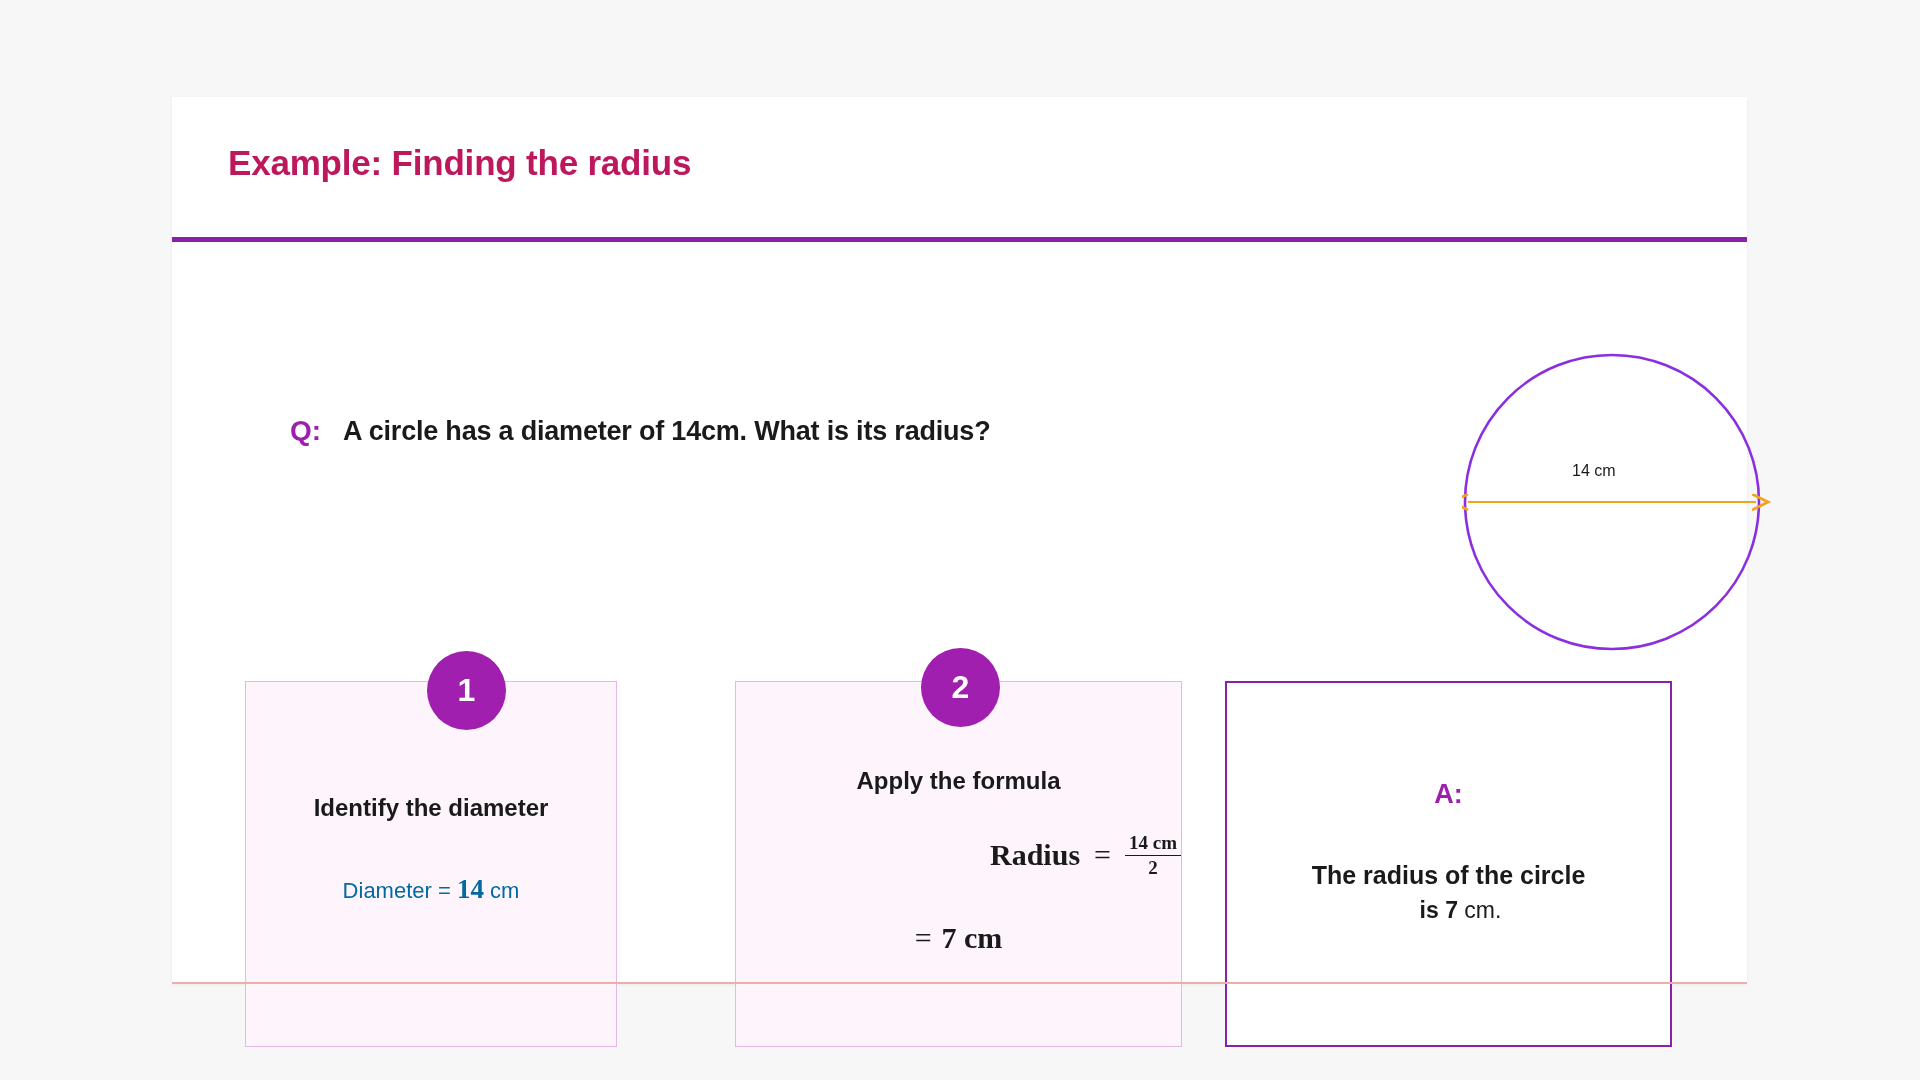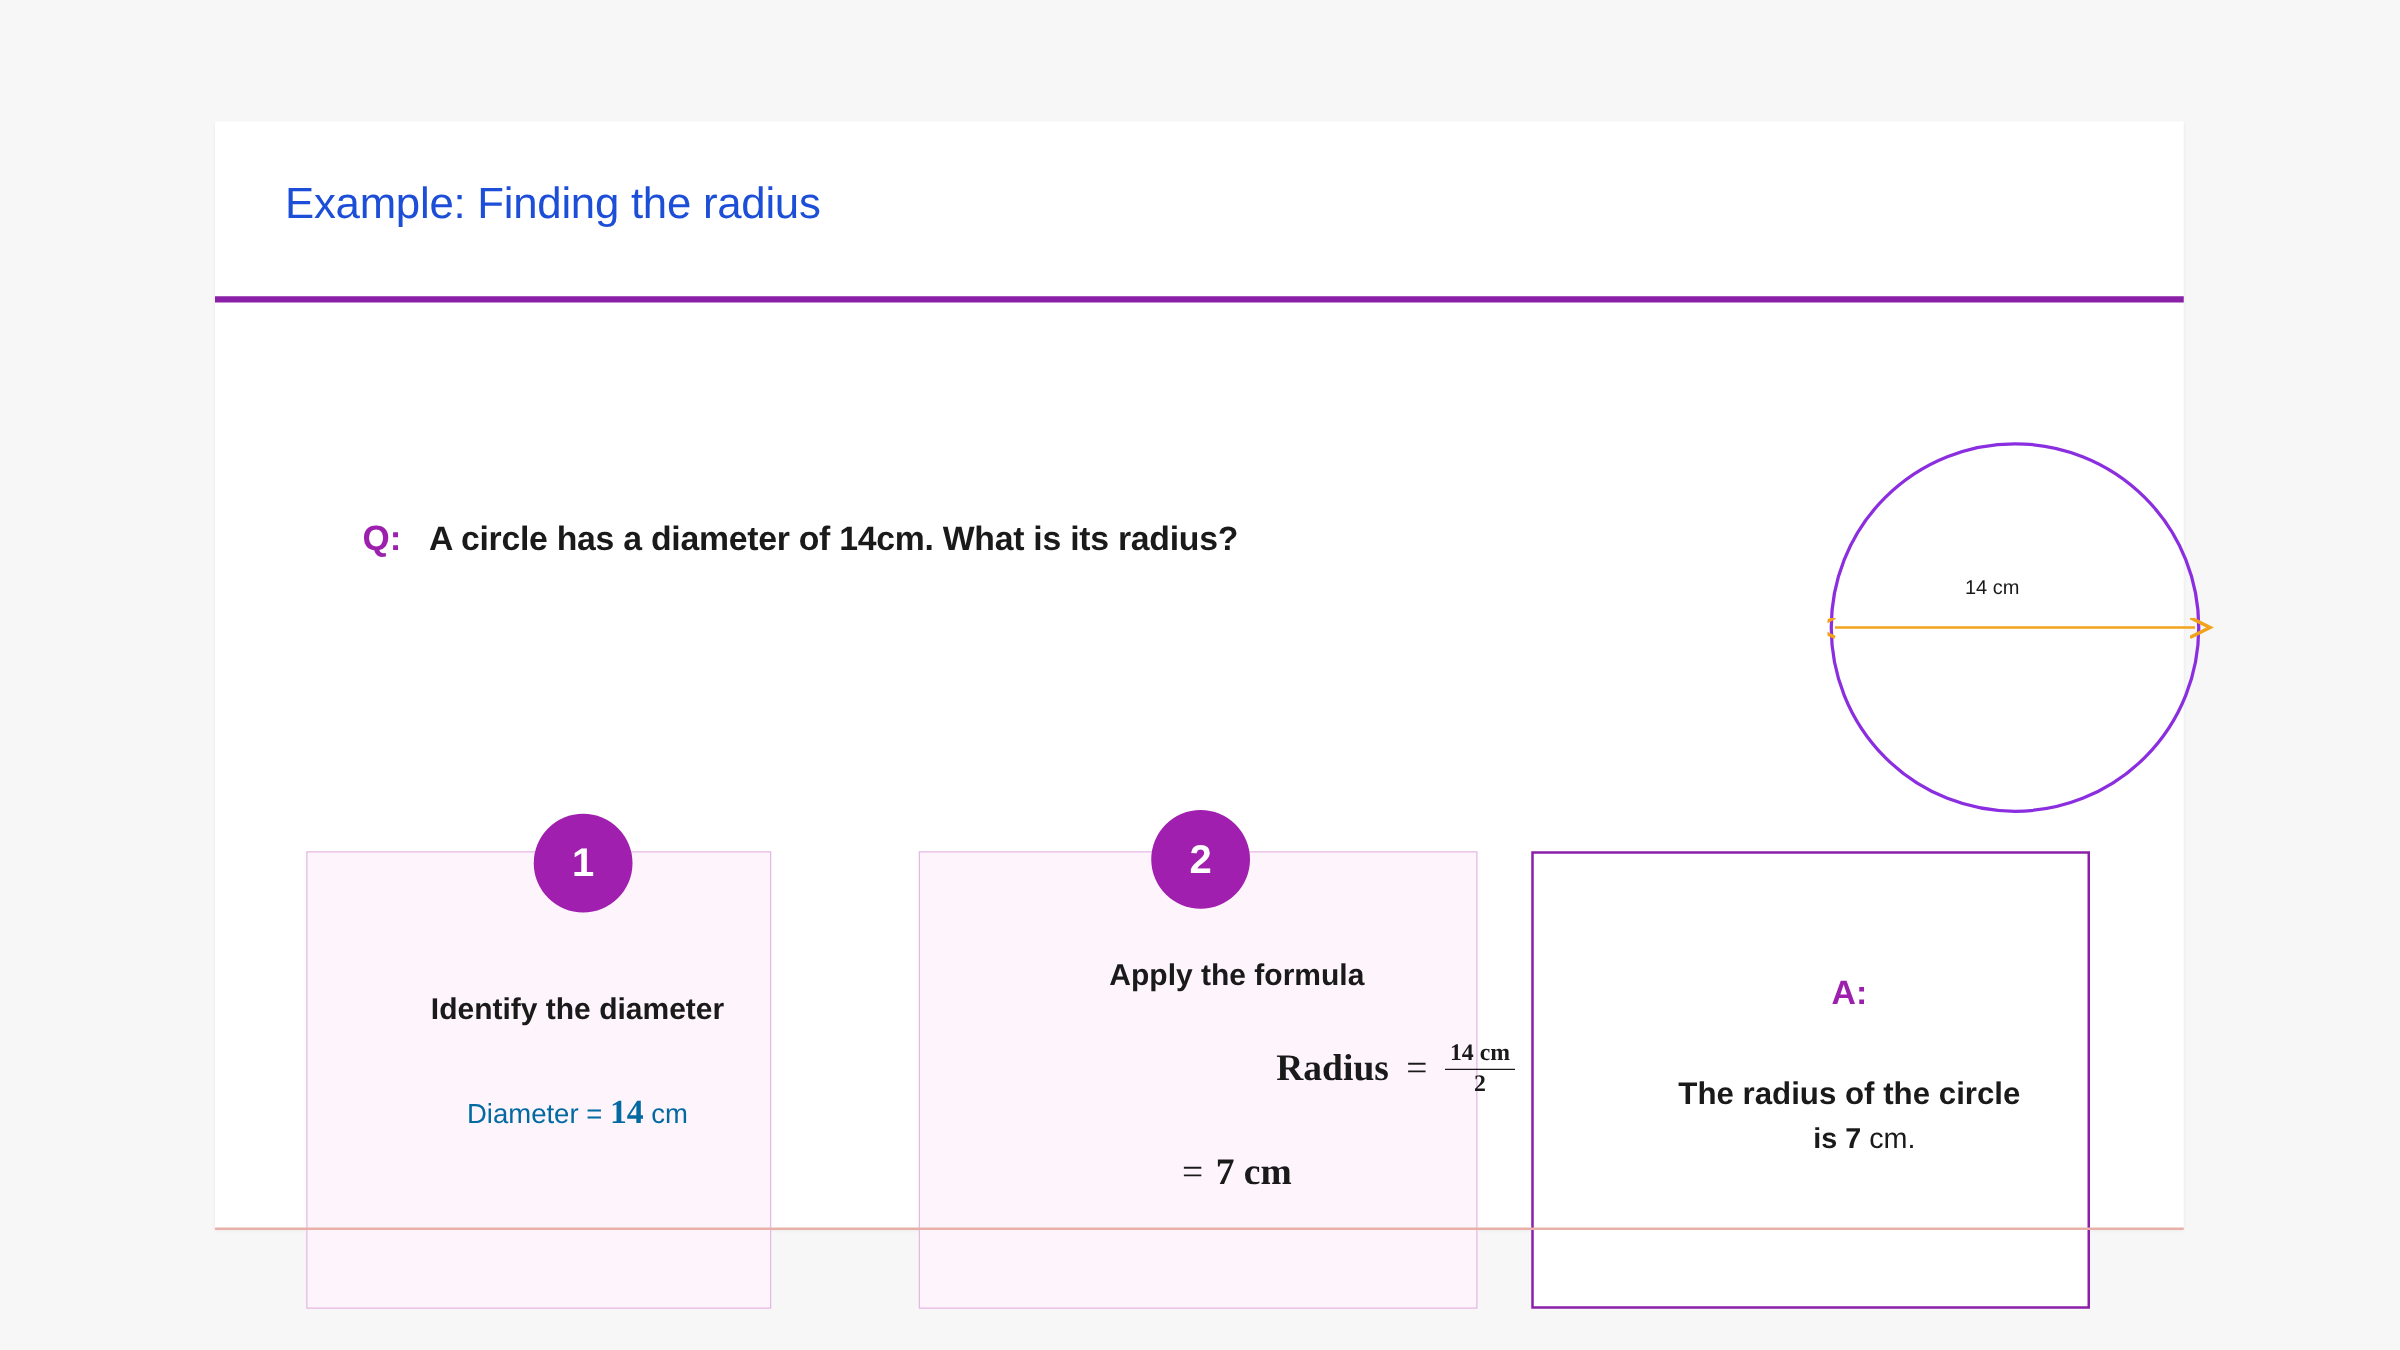--- a/index.html
+++ b/index.html
@@ -27,22 +27,22 @@
     position: absolute;
     left: 0; top: 0;
     width: 100%;
     height: 145px;
   }
   .slide-title {
     position: absolute;
     left: 56px;
     top: 46px;
     font-size: 35px;
-    font-weight: normal;
-    color: #1d4ed8;
+    font-weight: bold;
+    color: #be185d;
     letter-spacing: -0.2px;
   }
   .header-rule {
     position: absolute;
     left: 0;
     top: 140px;
     width: 100%;
     height: 5px;
     background: #8a1fa8;
   }
@@ -85,21 +85,20 @@
     color: #1a1a1a;
     font-family: "Liberation Sans", sans-serif;
   }
 
   
   .card {
     position: absolute;
     box-sizing: border-box;
     background: #fdf4fc;
     border: 1px solid #e6b9e4;
-    padding-left: 31px;
   }
   .card-1 { left: 73px;  top: 584px; width: 372px; height: 366px; }
   .card-2 { left: 563px; top: 584px; width: 447px; height: 366px; }
   .card-3 {
     left: 1053px; top: 584px; width: 447px; height: 366px;
     background: #ffffff;
     border: 2px solid #8a1fa8;
   }
 
   .step-badge {

